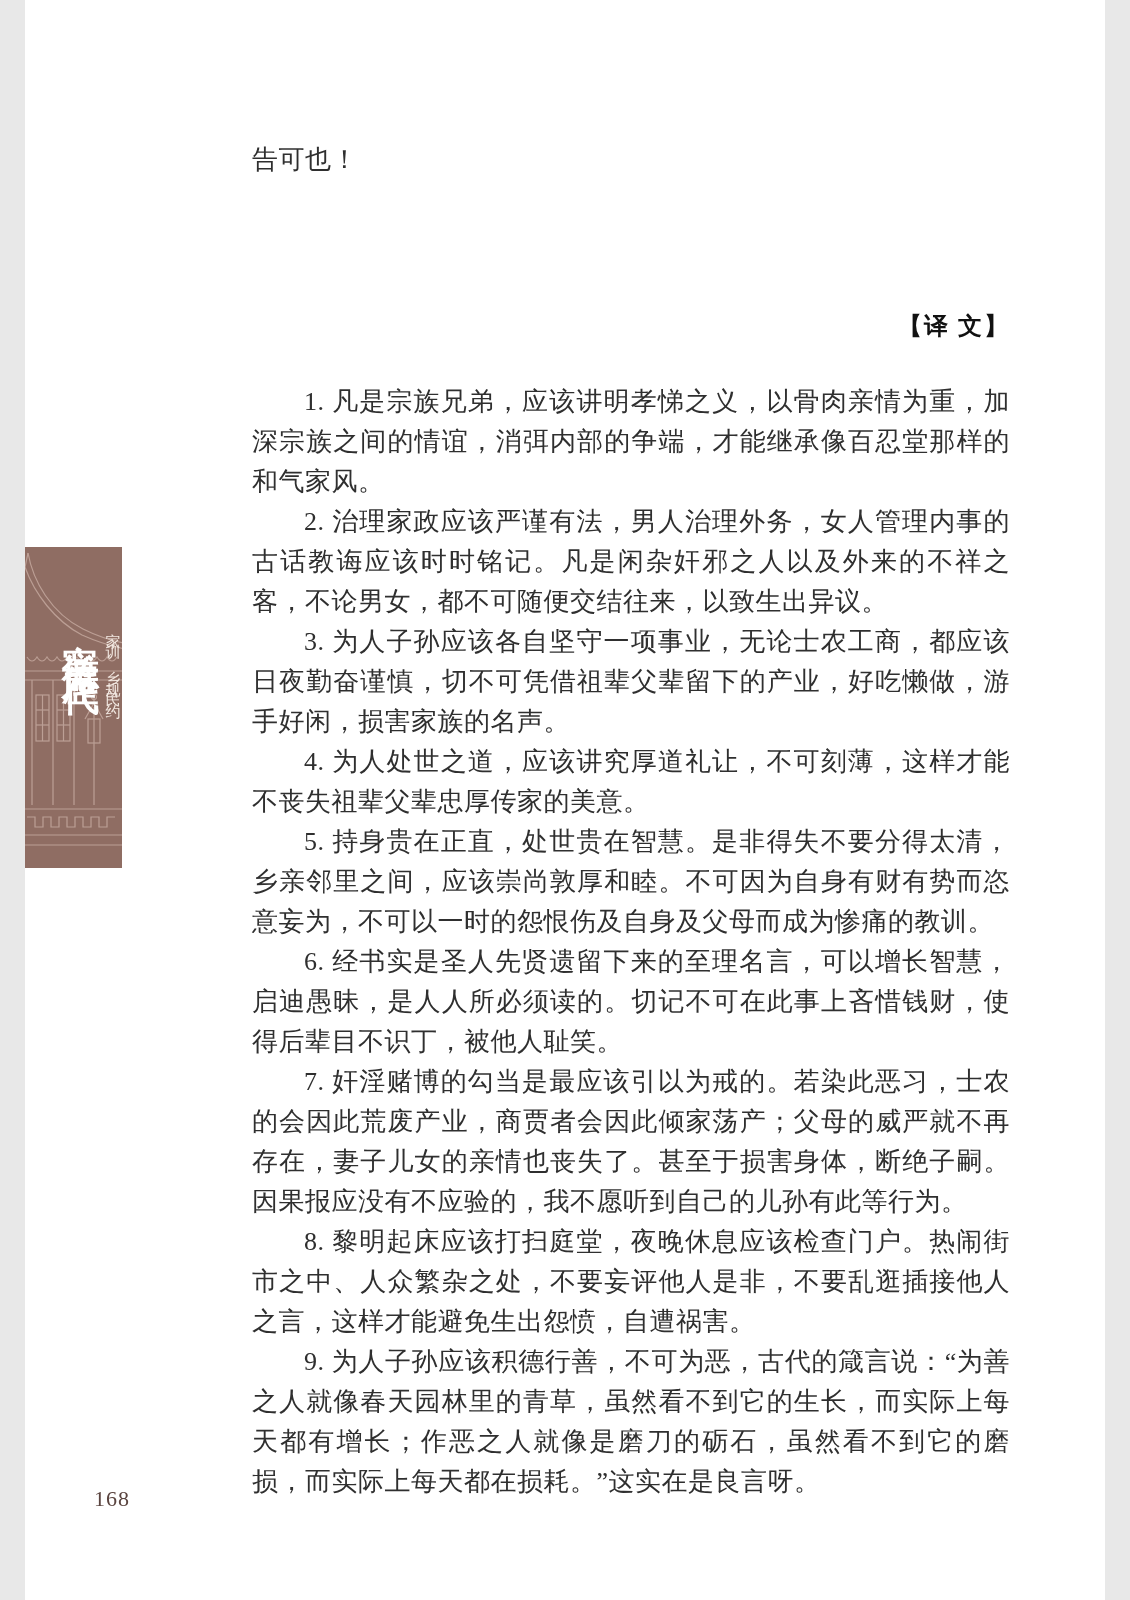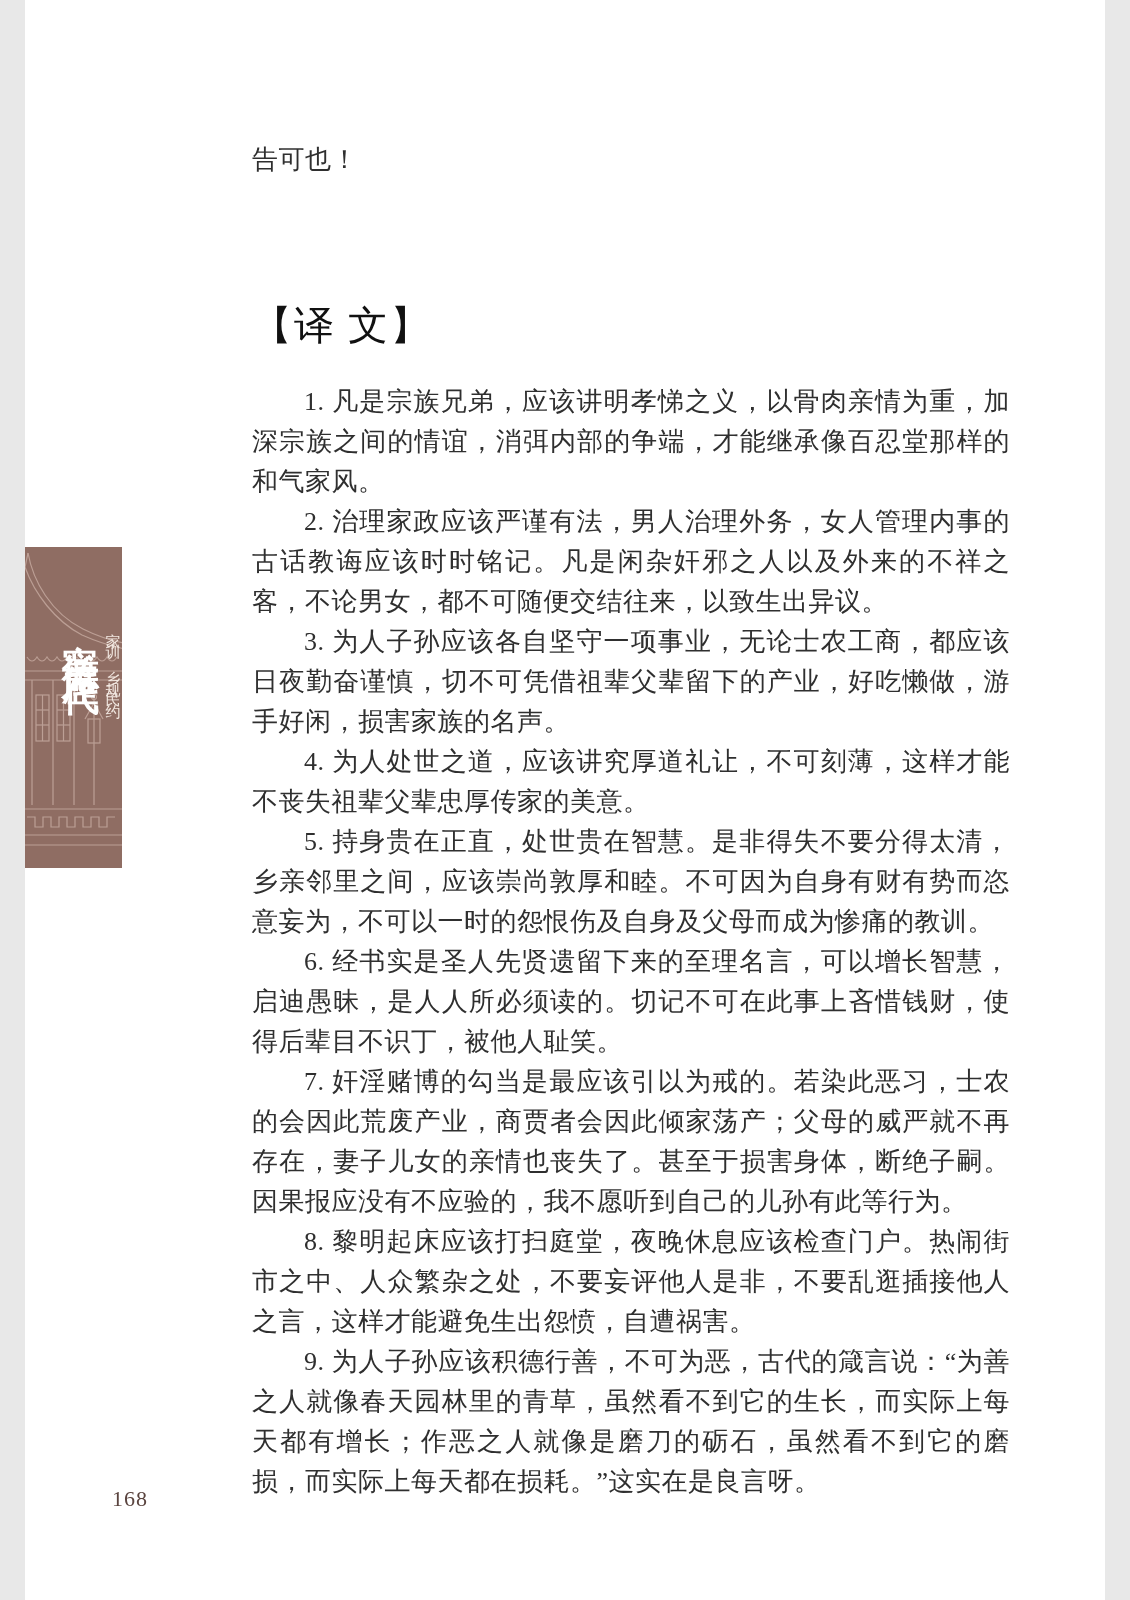--- a/index.html
+++ b/index.html
@@ -21,23 +21,24 @@
   .opening p{
     margin:0;
     font-size:26px;line-height:44px;
     text-align:justify;
     letter-spacing:0.5px;
   }
   .opening p.indent{text-indent:2em;}
 
   .section-heading{
     margin:122px 0 0 0;
-    font-size:40px;line-height:44px;
-    font-weight:normal;color:#111111;
+    font-size:24px;line-height:44px;
+    font-weight:bold;color:#111111;
     letter-spacing:2px;
+    text-align:right;
   }
 
   .paragraphs{margin-top:34px;}
   .paragraphs p{
     margin:0;
     font-size:26px;line-height:40px;
     text-align:justify;
     text-indent:2em;
     letter-spacing:0.5px;
   }
@@ -64,21 +65,21 @@
     writing-mode:vertical-rl;
     font-size:15px;
     letter-spacing:11px;
     color:#f3e9e2;
     line-height:1;
   }
 
   
   .page-number{
     position:absolute;
-    left:87px;top:1486px;
+    left:69px;top:1486px;
     font-size:22px;color:#5a443f;
     letter-spacing:1px;
   }
 </style>
 </head>
 <body>
 
 <div class="page">
 
   <div class="content">

